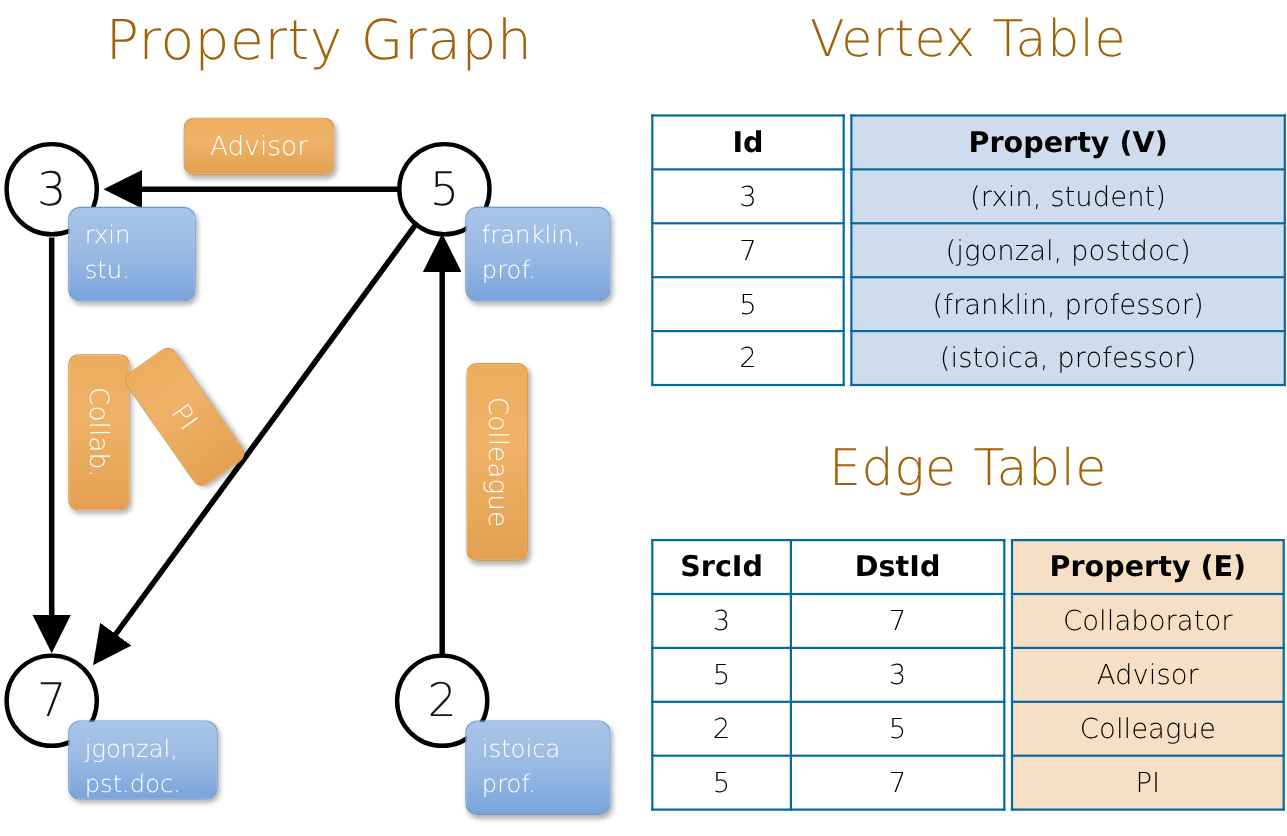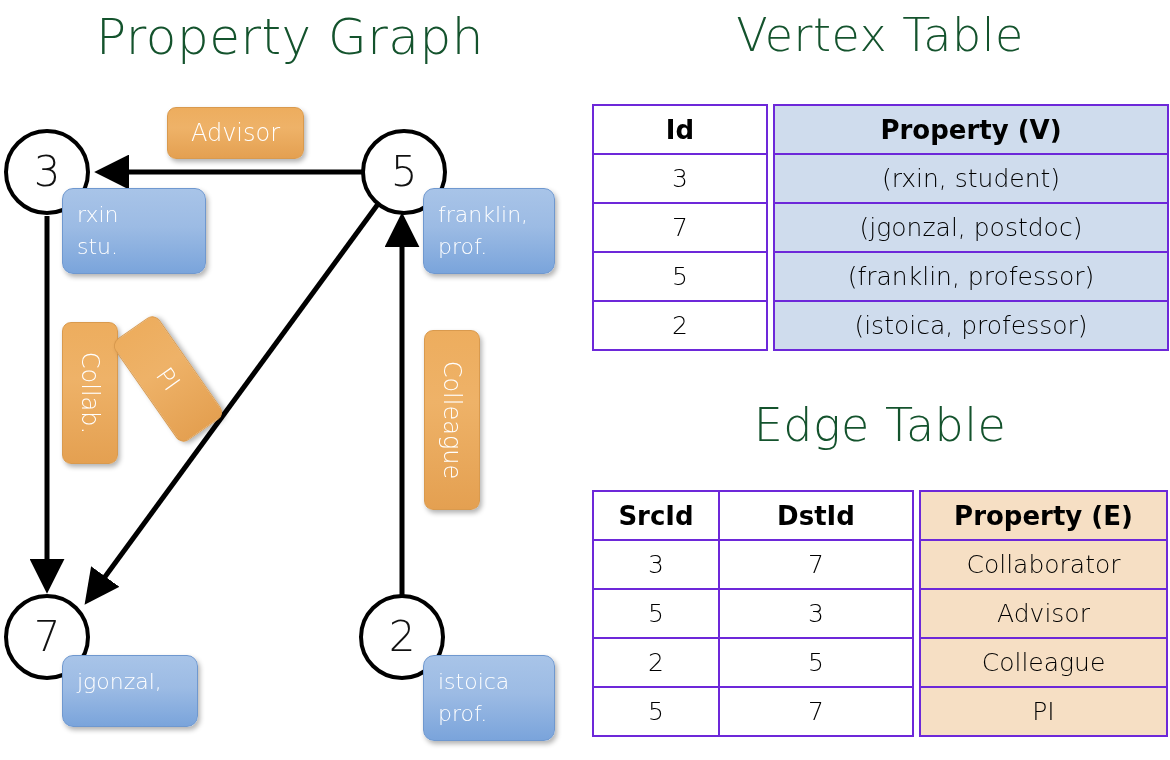--- a/index.html
+++ b/index.html
@@ -14,21 +14,21 @@
     overflow: hidden;
     font-family: "Liberation Sans", sans-serif;
     color: #000;
   }
 
   
   .title {
     position: absolute;
     font-family: "DejaVu Sans", sans-serif;
     font-weight: 300;
-    color: #14532d;
+    color: #a16207;
     white-space: nowrap;
     letter-spacing: 0.5px;
   }
   #title-property-graph {
     left: 0; top: 8px; width: 580px;
     text-align: center;
     font-size: 50px;
   }
   #title-vertex-table {
     left: 590px; top: 8px; width: 580px;
@@ -117,21 +117,21 @@
     white-space: nowrap;
   }
 
   
   .tbl {
     position: absolute;
     border-collapse: collapse;
     table-layout: fixed;
   }
   .tbl td, .tbl th {
-    border: 2px solid #6d28d9;
+    border: 2px solid #0369a1;
     text-align: center;
     font-family: "DejaVu Sans", sans-serif;
     font-weight: 300;
     color: #000;
     padding: 0;
     height: 47px;
     font-size: 25px;
   }
   .tbl th {
     font-weight: bold;
@@ -184,30 +184,31 @@
   <div class="node" style="left:361px; top:129px;">
     <span>5</span>
   </div>
   <div class="node" style="left:4px;  top:594px;">
     <span>7</span>
   </div>
   <div class="node" style="left:359px; top:594px;">
     <span>2</span>
   </div>
 
-  <div class="vprop" style="left:62px;  top:188px; width:144px; height:86px;">
+  <div class="vprop" style="left:62px;  top:188px; width:116px; height:86px;">
     <div>rxin</div>
     <div>stu.</div>
   </div>
   <div class="vprop" style="left:423px; top:188px; width:132px; height:86px;">
     <div>franklin,</div>
     <div>prof.</div>
   </div>
   <div class="vprop" style="left:62px;  top:655px; width:136px; height:72px;">
     <div>jgonzal,</div>
+    <div>pst.doc.</div>
   </div>
   <div class="vprop" style="left:423px; top:655px; width:132px; height:86px;">
     <div>istoica</div>
     <div>prof.</div>
   </div>
 
   <div class="eprop" style="left:167px; top:107px; width:137px; height:52px;">
     <span>Advisor</span>
   </div>
 

